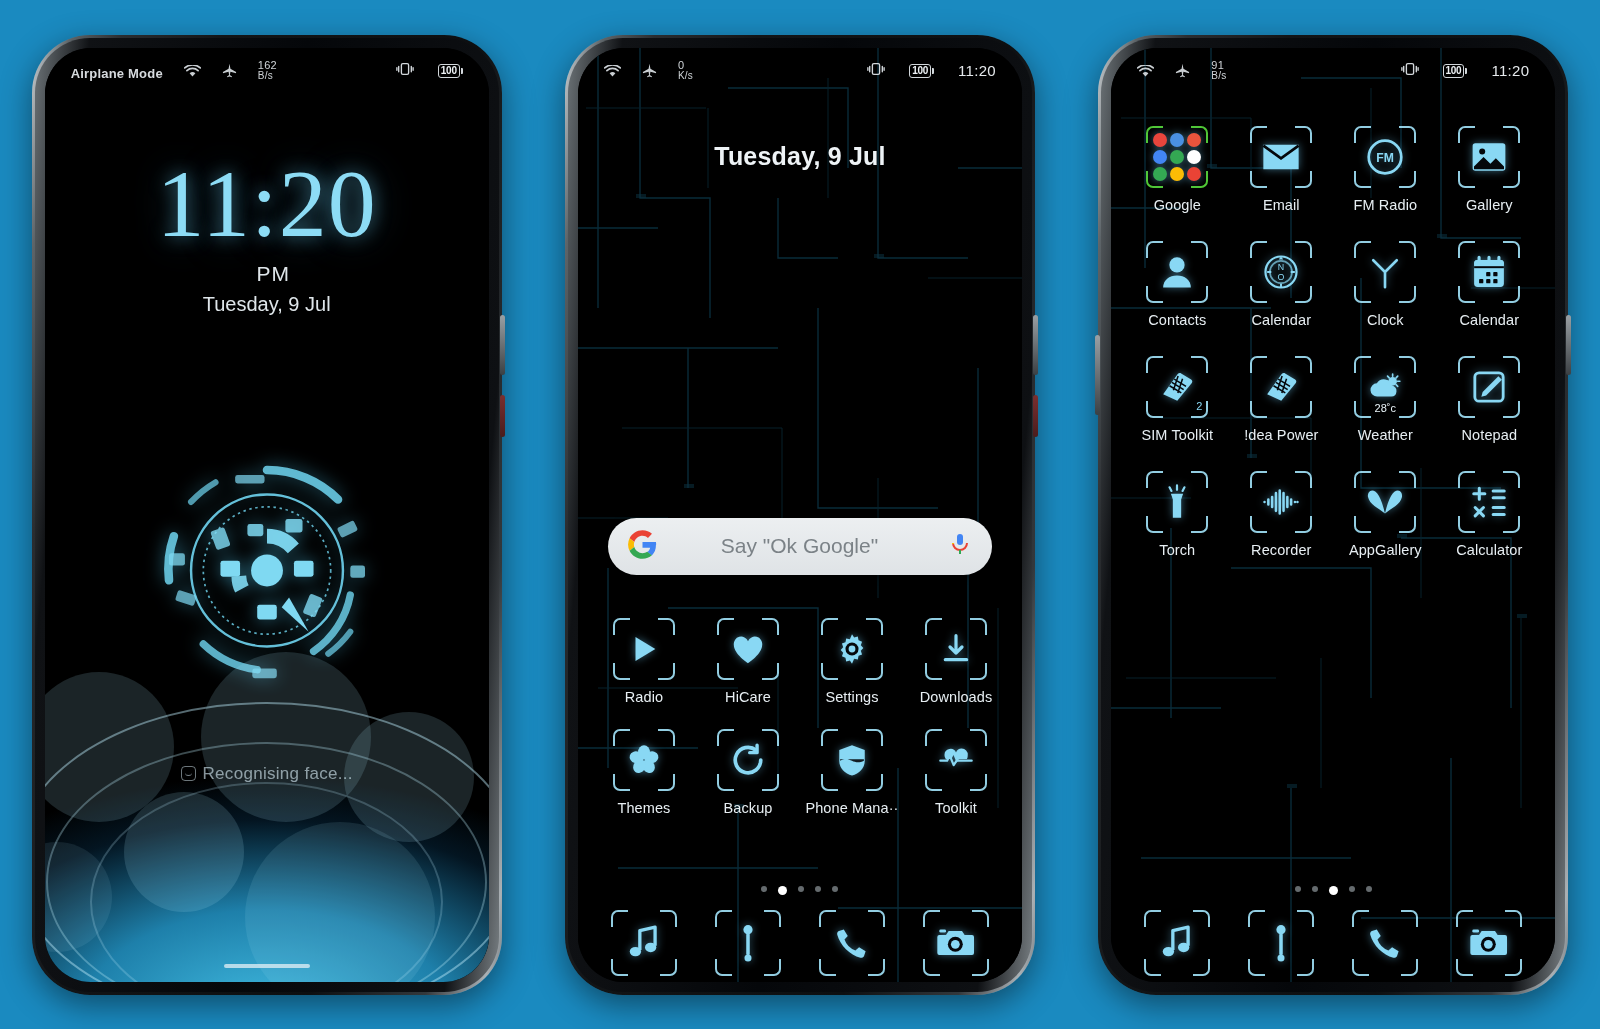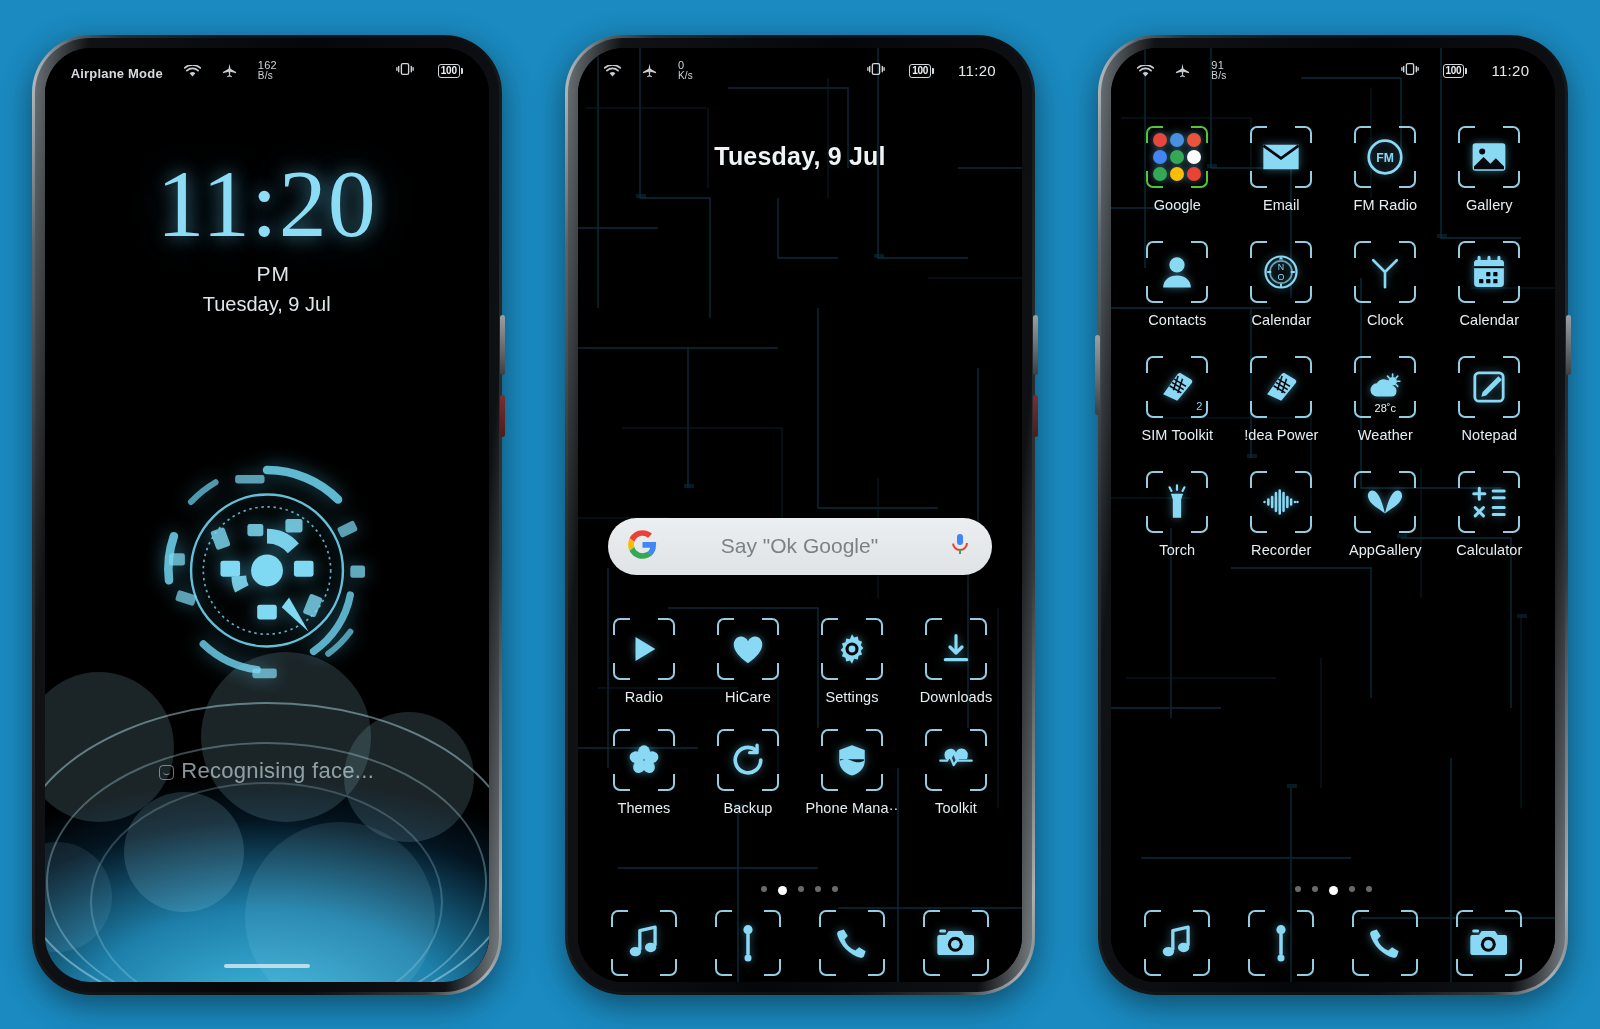--- a/index.html
+++ b/index.html
@@ -74,21 +74,21 @@
     position:absolute; inset:0;
     background:
       radial-gradient(ellipse 85% 70% at 50% 95%, rgba(70,200,240,.95) 0%, rgba(35,150,200,.85) 40%, rgba(10,60,95,.35) 72%, rgba(0,0,0,0) 88%);
   }
   .glow .ring {
     position:absolute; border:2px solid rgba(190,235,250,.45); border-radius:50%;
   }
   .glow .bok { position:absolute; border-radius:50%; background:rgba(170,225,245,.16); }
   .face-text {
     position:absolute; left:0; right:0; bottom:198px; text-align:center;
-    color:rgba(215,235,245,.62); font-size:22px; letter-spacing:.3px; z-index:5;
+    color:rgba(215,235,245,.62); font-size:17px; letter-spacing:.3px; z-index:5;
   }
   .face-text .fi { display:inline-block; width:15px; height:15px; border:1.6px solid rgba(215,235,245,.5);
     border-radius:4px; margin-right:7px; vertical-align:-2px; position:relative; }
   .face-text .fi:after{content:""; position:absolute; left:3px; top:4px; width:7px; height:4px;
     border-bottom:1.5px solid rgba(215,235,245,.55); border-radius:0 0 4px 4px;}
   .home-pill { position:absolute; left:50%; transform:translateX(-50%); bottom:14px;
     width:86px; height:4px; border-radius:3px; background:rgba(230,240,245,.75); z-index:6; }
 
   
   .home-bg { position:absolute; inset:0; background:#000; }

